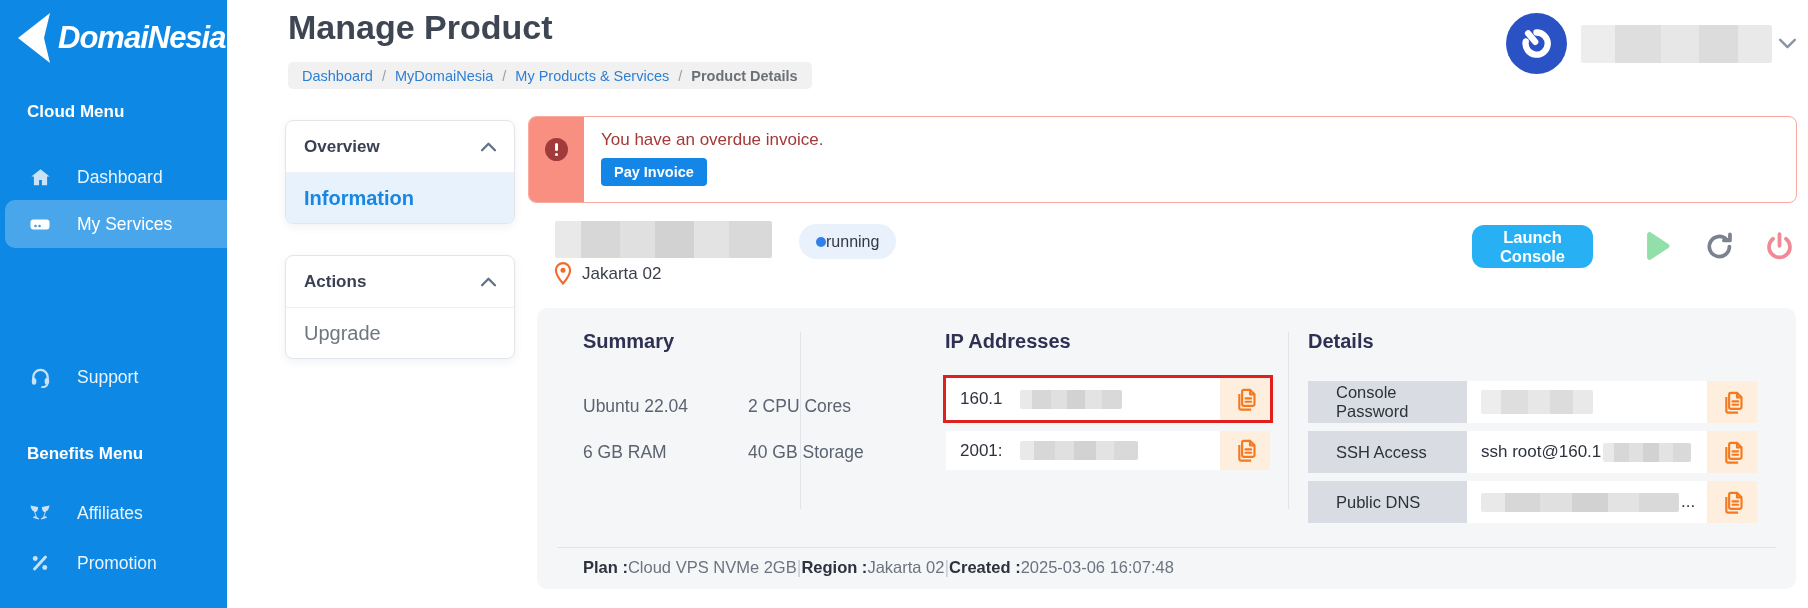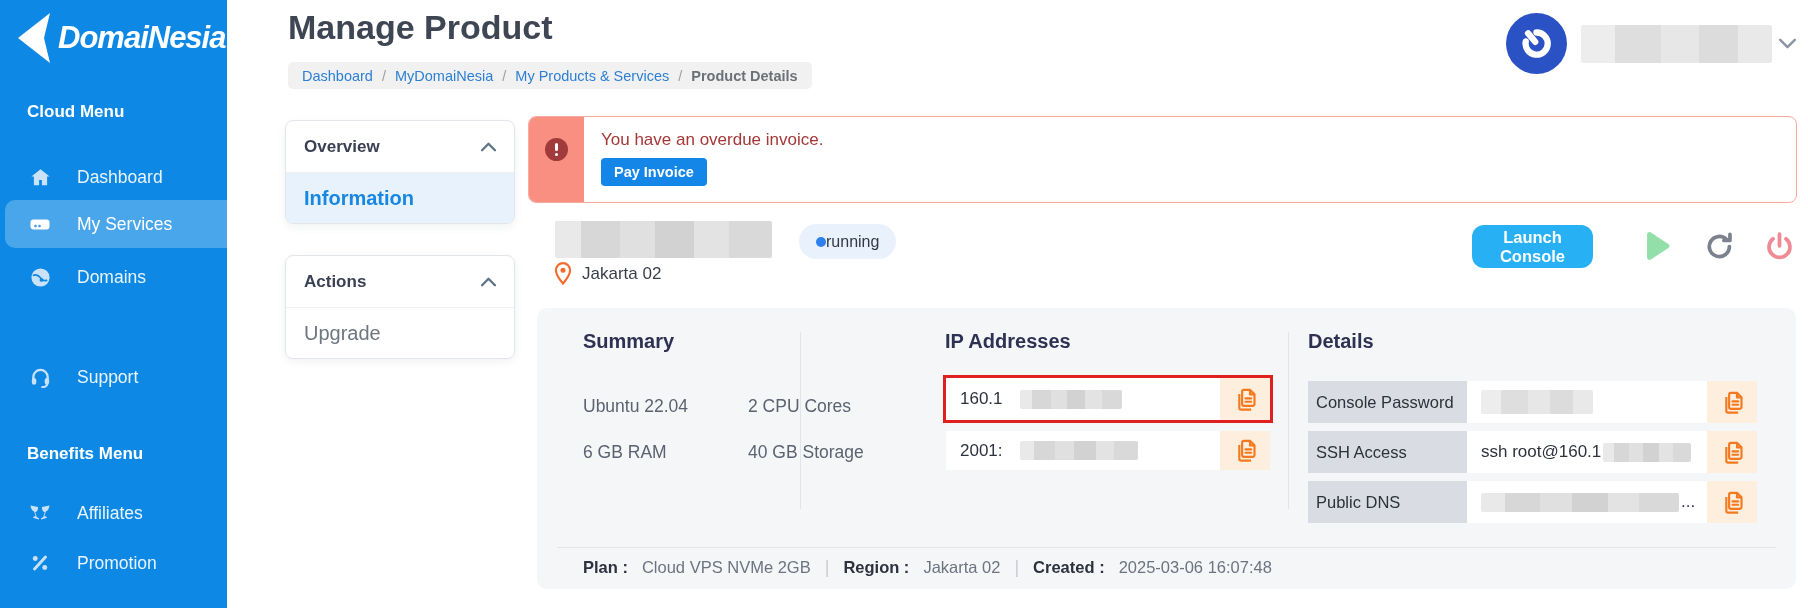--- a/index.html
+++ b/index.html
@@ -68,25 +68,25 @@
   .sec-title { font-size:20px; font-weight:700; color:#2f3153; position:absolute; }
   .spec { position:absolute; font-size:17.5px; color:#5b6370; }
   .vdiv { position:absolute; top:24px; width:1px; height:177px; background:#e1e4e9; }
 
   .ip-row { position:absolute; display:flex; align-items:stretch; background:#fff; overflow:hidden; }
   .ip-row.hl { border:3px solid #e01f1f; }
   .row-val { flex:1; display:flex; align-items:center; padding-left:14px; font-size:17px; color:#2d323e; gap:17px; }
   .copy-cell { width:50px; background:#fdeedd; display:flex; align-items:center; justify-content:center; border:none; cursor:pointer; }
 
   .acc-row { position:absolute; left:771px; width:449px; height:42px; display:flex; align-items:stretch; }
-  .acc-label { width:159px; background:#d9dde3; color:#2c313c; font-size:16.5px; display:flex; align-items:center; padding-left:8px; }
+  .acc-label { width:159px; background:#d9dde3; color:#2c313c; font-size:16.5px; display:flex; align-items:center; padding-left:28px; }
   .acc-val { flex:1; background:#fff; display:flex; align-items:center; padding-left:14px; font-size:17px; color:#2d323e; gap:2px; }
 
   .meta-div { position:absolute; left:20px; right:20px; top:239px; height:1px; background:#e3e5e9; }
-  .meta { position:absolute; left:46px; top:249px; display:flex; align-items:center; gap:14px; font-size:16.5px; }
+  .meta { position:absolute; left:46px; top:249px; display:flex; align-items:center; font-size:16.5px; }
   .meta b { color:#2d323e; font-weight:700; }
   .meta .v { color:#6c7480; }
   .meta .sep { color:#c9cdd4; font-size:18px; }
 </style>
 </head>
 <body>
 
 <div id="app">
 
   <div id="sidebar" class="abs">
@@ -112,30 +112,20 @@
       <span class="s-icon">
         <svg width="24" height="24" viewBox="0 0 24 24">
             <rect x="2.5" y="7.5" width="19" height="10" rx="3" fill="#fff"></rect>
             <circle cx="7.5" cy="14" r="1.3" fill="#3f9ae8"></circle>
             <circle cx="11.5" cy="14" r="1.3" fill="#3f9ae8"></circle>
           </svg>
       </span>
       <span class="lbl">My Services</span>
     </div>
 
-    <div class="abs side-item" style="top:253px">
-      <span class="s-icon">
-        <svg width="23" height="23" viewBox="0 0 24 24">
-            <circle cx="12" cy="12" r="9.5" fill="#c9e2f8"></circle>
-            <path d="M4 10c4-2.5 7 1 9 3.5 1.4 1.7 3.6 2.4 6 1" stroke="#0d88e4" stroke-width="1.8" fill="none"></path>
-            <circle cx="13" cy="14.5" r="2" fill="#0d88e4"></circle>
-          </svg>
-      </span>
-      <span class="lbl">Domains</span>
-    </div>
 
 
     <div class="abs side-item" style="top:353px">
       <span class="s-icon">
         <svg width="23" height="23" viewBox="0 0 24 24" fill="none">
             <path d="M4.5 14v-2.5a7.5 7.5 0 0 1 15 0V14" stroke="#c9e2f8" stroke-width="2.4"></path>
             <rect x="3" y="12.5" width="4.6" height="7" rx="2.3" fill="#c9e2f8"></rect>
             <rect x="16.4" y="12.5" width="4.6" height="7" rx="2.3" fill="#c9e2f8"></rect>
             <path d="M19 19.5c-1 1.8-3 2.5-5.5 2.5" stroke="#c9e2f8" stroke-width="2" stroke-linecap="round"></path>
           </svg>

